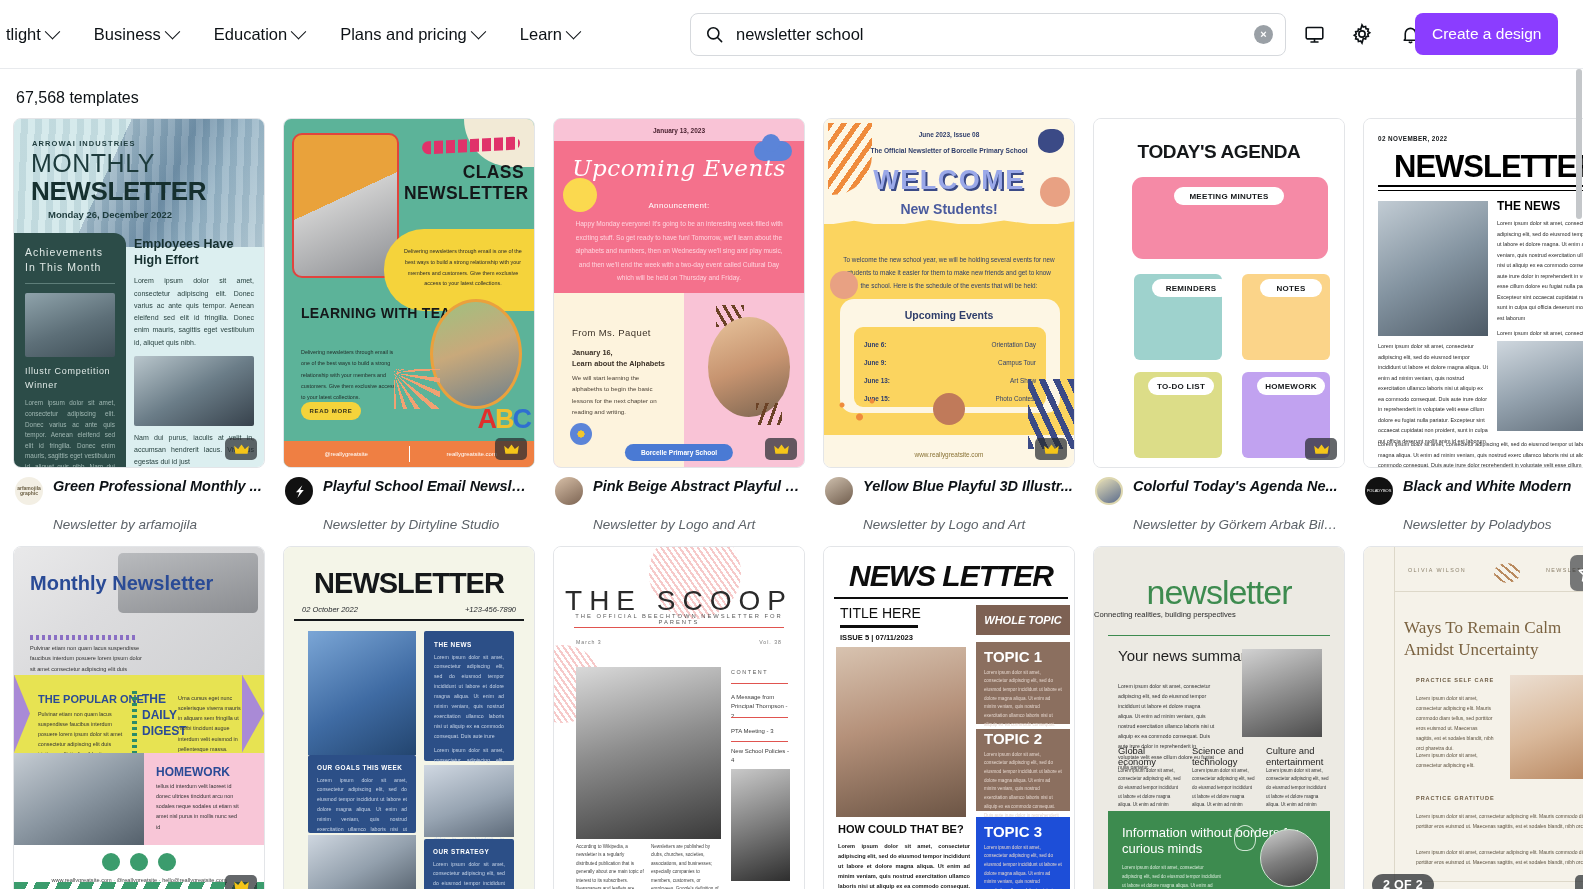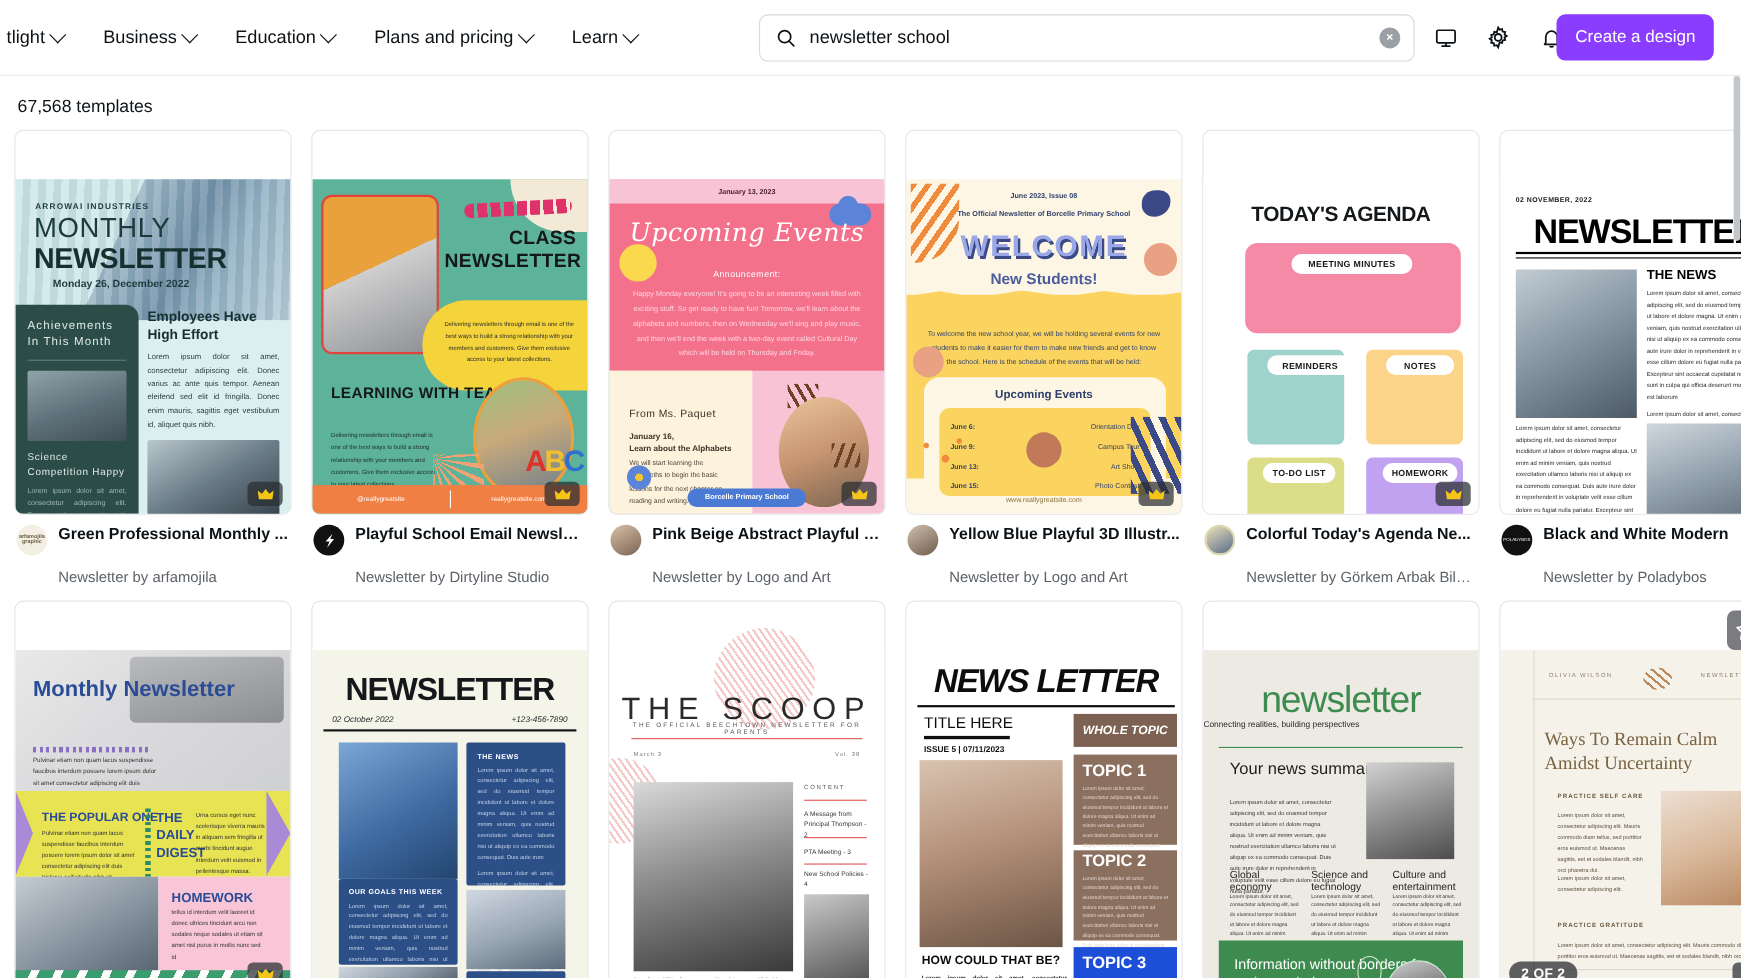--- a/index.html
+++ b/index.html
@@ -164,21 +164,21 @@
     z-index: 6;
   }
 
   .meta { display: flex; align-items: flex-start; gap: 10px; padding: 9px 2px 0 2px; }
   .avatar {
     width: 28px; height: 28px; border-radius: 50%;
     flex: 0 0 auto; overflow:hidden;
     display:flex; align-items:center; justify-content:center;
     font-size: 5px; text-align:center; line-height:1.1;
   }
-  .meta-txt { min-width: 0; flex: 1 1 auto; }
+  .meta-txt { min-width: 0; flex: 1 1 auto; font-style: italic; }
   .t-title {
     font-size: 14.5px; font-weight: bold; color: #0d1216;
     white-space: nowrap; overflow: hidden; text-overflow: ellipsis;
     line-height: 1.35;
   }
   .t-sub {
     font-size: 13.5px; color: #5c6268;
     white-space: nowrap; overflow: hidden; text-overflow: ellipsis;
     margin-top: 20px;
   }
@@ -188,21 +188,21 @@
     position: absolute; right: 0; top: 69px;
     width: 7px; height: 820px; background: transparent;
   }
   .scroll-thumb {
     position: absolute; top: 0; right: 1px;
     width: 6px; height: 150px;
     background: #c4c7ca; border-radius: 3px;
   }
 
   
-  .tn { position:absolute; inset:0; font-family:"Liberation Sans",sans-serif;margin-top:44px; }
+  .tn { position:absolute; inset:0; font-family:"Liberation Sans",sans-serif; }
 
   
   .tn1 { background:#dceff0; }
   .tn1 .hero { position:absolute; top:0; left:0; right:0; height:128px;
      background:linear-gradient(115deg,#cfe7e9 0%,#cfe7e9 38%,#9db7c6 38%,#6e8ea6 60%,#94b2c4 75%,#b9cfd9 100%); }
   .tn1 .hero:after{content:"";position:absolute;inset:0;
      background:repeating-linear-gradient(92deg,rgba(255,255,255,.14) 0 7px,rgba(90,120,140,.12) 7px 14px);}
   .tn1 .brand{position:absolute;top:20px;left:18px;font-size:7.5px;letter-spacing:1.1px;color:#1d3b3c;font-weight:bold;}
   .tn1 .h1{position:absolute;top:30px;left:17px;font-size:25px;letter-spacing:.5px;color:#1d3b3c;}
   .tn1 .h2{position:absolute;top:57px;left:17px;font-size:26px;font-weight:bold;color:#16302f;letter-spacing:-.4px;}
@@ -532,21 +532,21 @@
       <div class="tn tn1">
         <div class="hero"></div>
         <div class="brand">ARROWAI INDUSTRIES</div>
         <div class="h1">MONTHLY</div>
         <div class="h2">NEWSLETTER</div>
         <div class="date">Monday 26, December 2022</div>
         <div class="leftcol">
           <div class="lh">Achievements In This Month</div>
           <div class="rule"></div>
           <div class="limg"></div>
-          <div class="lh2">Science Competition Happy</div>
+          <div class="lh2">Illustr Competition Winner</div>
           <div class="lp">Lorem ipsum dolor sit amet, consectetur adipiscing elit. Donec varius ac ante quis tempor. Aenean eleifend sed elit id fringilla. Donec enim mauris, sagittis eget vestibulum id, aliquet quis nibh. Nam dui purus, iaculis at.</div>
         </div>
         <div class="rightcol">
           <div class="rh">Employees Have High Effort</div>
           <div class="rp">Lorem ipsum dolor sit amet, consectetur adipiscing elit. Donec varius ac ante quis tempor. Aenean eleifend sed elit id fringilla. Donec enim mauris, sagittis eget vestibulum id, aliquet quis nibh.</div>
           <div class="rimg"></div>
           <div class="rp2">Nam dui purus, iaculis at velit in, accumsan hendrerit lacus. Vivamus egestas dui id just</div>
         </div>
       </div>
       <div class="crown">

